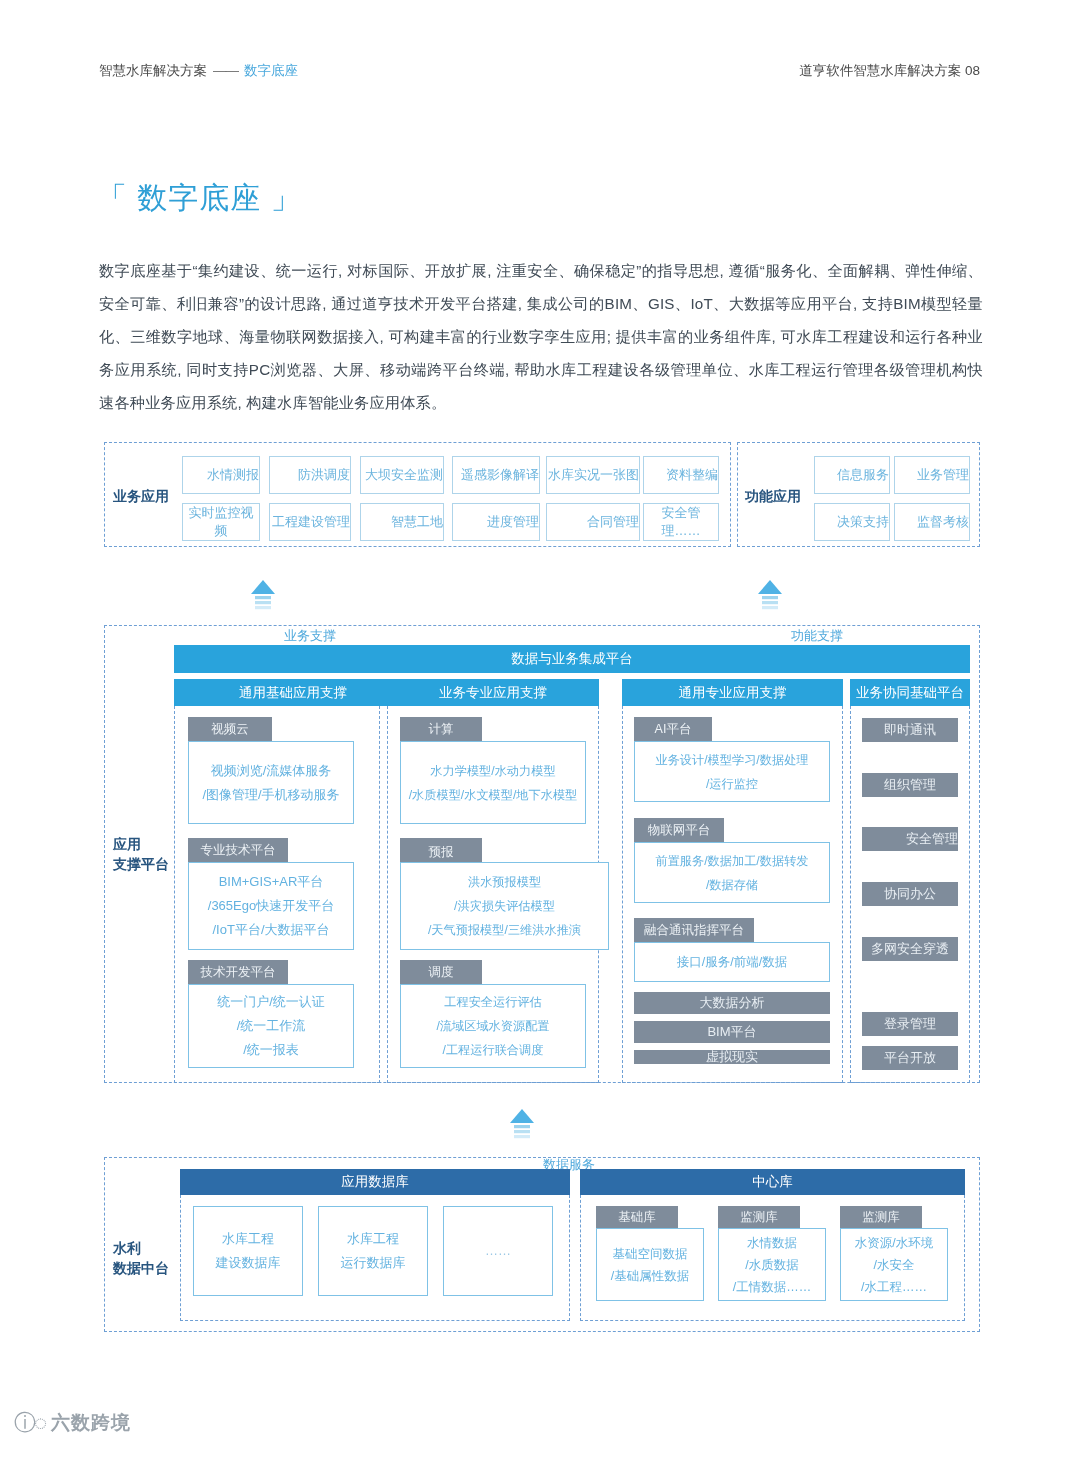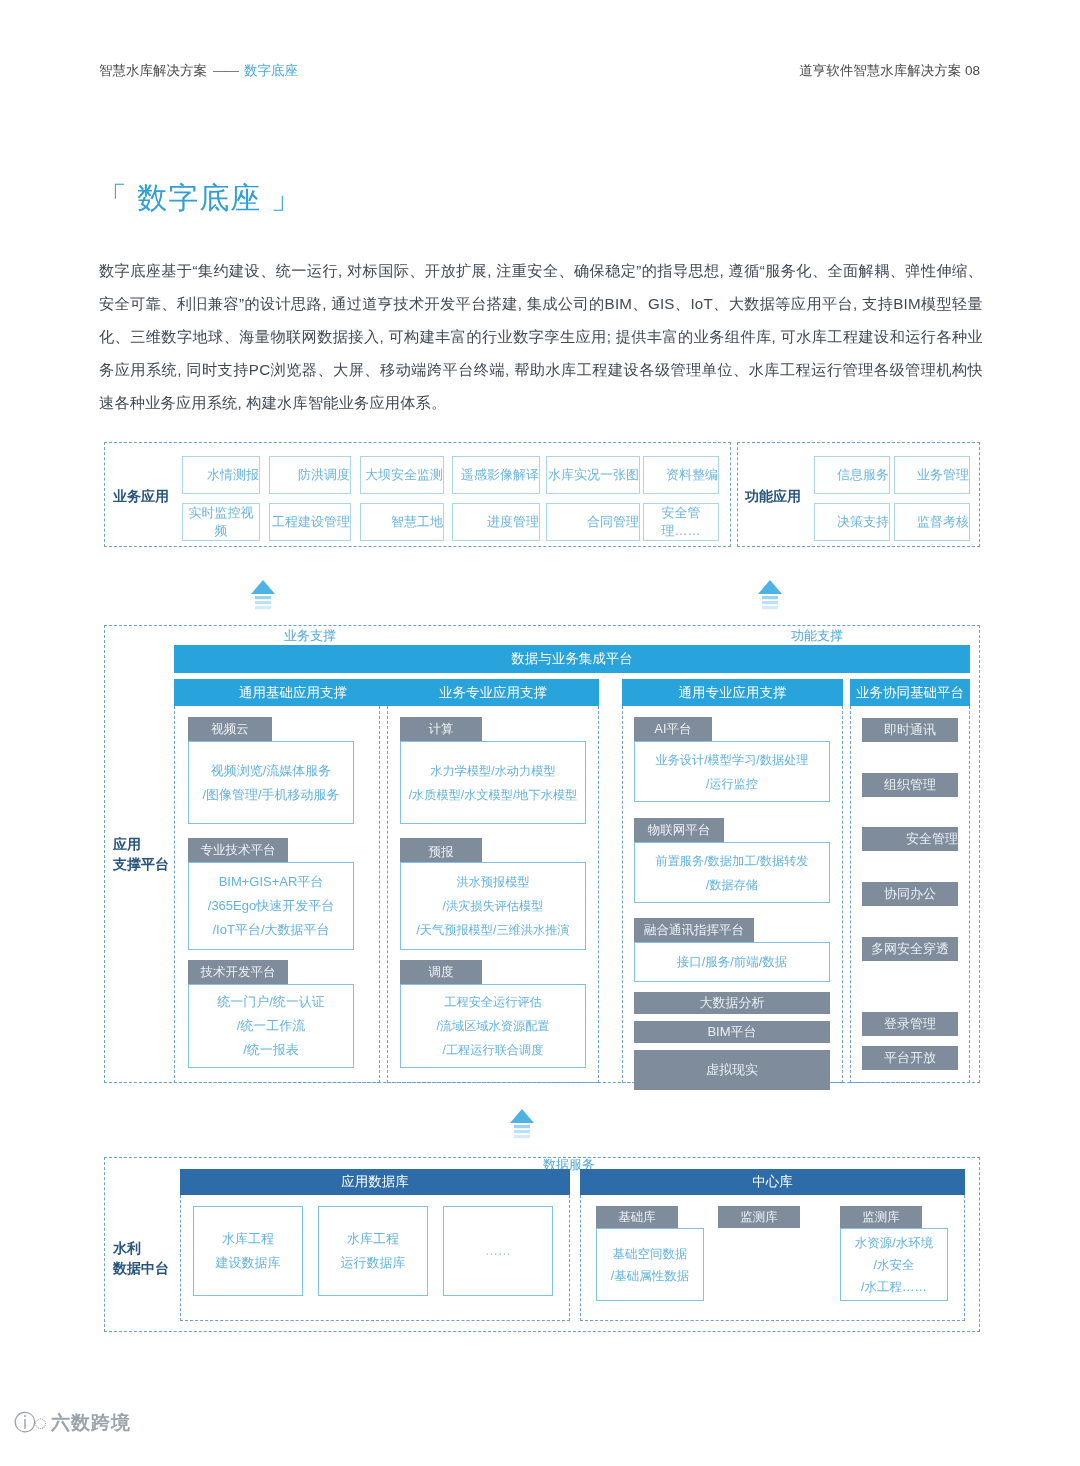--- a/index.html
+++ b/index.html
@@ -229,21 +229,21 @@
   <div class="tab-gray" style="left:400px;top:717px;width:82px;height:24px;">
       <span>计算</span>
     </div>
   <div class="panel" style="left:400px;top:741px;width:186px;height:83px;font-size:12.2px;">
     <div>水力学模型/水动力模型</div>
     <div>/水质模型/水文模型/地下水模型</div>
   </div>
   <div class="tab-gray" style="left:400px;top:838px;width:82px;height:29px;">
       <span>预报</span>
     </div>
-  <div class="panel" style="left:400px;top:862px;width:186px;height:88px;font-size:12.2px;">
+  <div class="panel" style="left:400px;top:862px;width:209px;height:88px;font-size:12.2px;">
     <div>洪水预报模型</div>
     <div>/洪灾损失评估模型</div>
     <div>/天气预报模型/三维洪水推演</div>
   </div>
   <div class="tab-gray" style="left:400px;top:960px;width:82px;height:24px;">
       <span>调度</span>
     </div>
   <div class="panel" style="left:400px;top:984px;width:186px;height:84px;font-size:12.2px;">
     <div>工程安全运行评估</div>
     <div>/流域区域水资源配置</div>
@@ -269,21 +269,21 @@
     </div>
   <div class="panel" style="left:634px;top:942px;width:196px;height:40px;font-size:12.5px;">
     <div>接口/服务/前端/数据</div>
   </div>
   <div class="bar-gray" style="left:634px;top:992px;width:196px;height:22px;">
       <span>大数据分析</span>
     </div>
   <div class="bar-gray" style="left:634px;top:1021px;width:196px;height:22px;">
       <span>BIM平台</span>
     </div>
-  <div class="bar-gray" style="left:634px;top:1050px;width:196px;height:40px;">
+  <div class="bar-gray" style="left:634px;top:1050px;width:196px;height:14px;">
       <span>虚拟现实</span>
     </div>
 
   <div class="bar-gray" style="left:862px;top:718px;width:96px;height:24px;">
       <span>即时通讯</span>
     </div>
   <div class="bar-gray" style="left:862px;top:773px;width:96px;height:24px;">
       <span>组织管理</span>
     </div>
   <div class="bar-gray" style="left:862px;top:827px;width:96px;height:24px;padding-left:44px;">
@@ -342,20 +342,25 @@
       <span>基础库</span>
     </div>
   <div class="panel" style="left:596px;top:1228px;width:108px;height:73px;font-size:12.5px;line-height:22px;">
     <div>基础空间数据</div>
     <div>/基础属性数据</div>
   </div>
 
   <div class="tab-gray" style="left:718px;top:1206px;width:82px;height:22px;">
       <span>监测库</span>
     </div>
+  <div class="panel" style="left:718px;top:1228px;width:108px;height:73px;font-size:12.5px;line-height:22px;">
+    <div>水情数据</div>
+    <div>/水质数据</div>
+    <div>/工情数据……</div>
+  </div>
 
   <div class="tab-gray" style="left:840px;top:1206px;width:82px;height:22px;">
       <span>监测库</span>
     </div>
   <div class="panel" style="left:840px;top:1228px;width:108px;height:73px;font-size:12.5px;line-height:22px;">
     <div>水资源/水环境</div>
     <div>/水安全</div>
     <div>/水工程……</div>
   </div>
 

